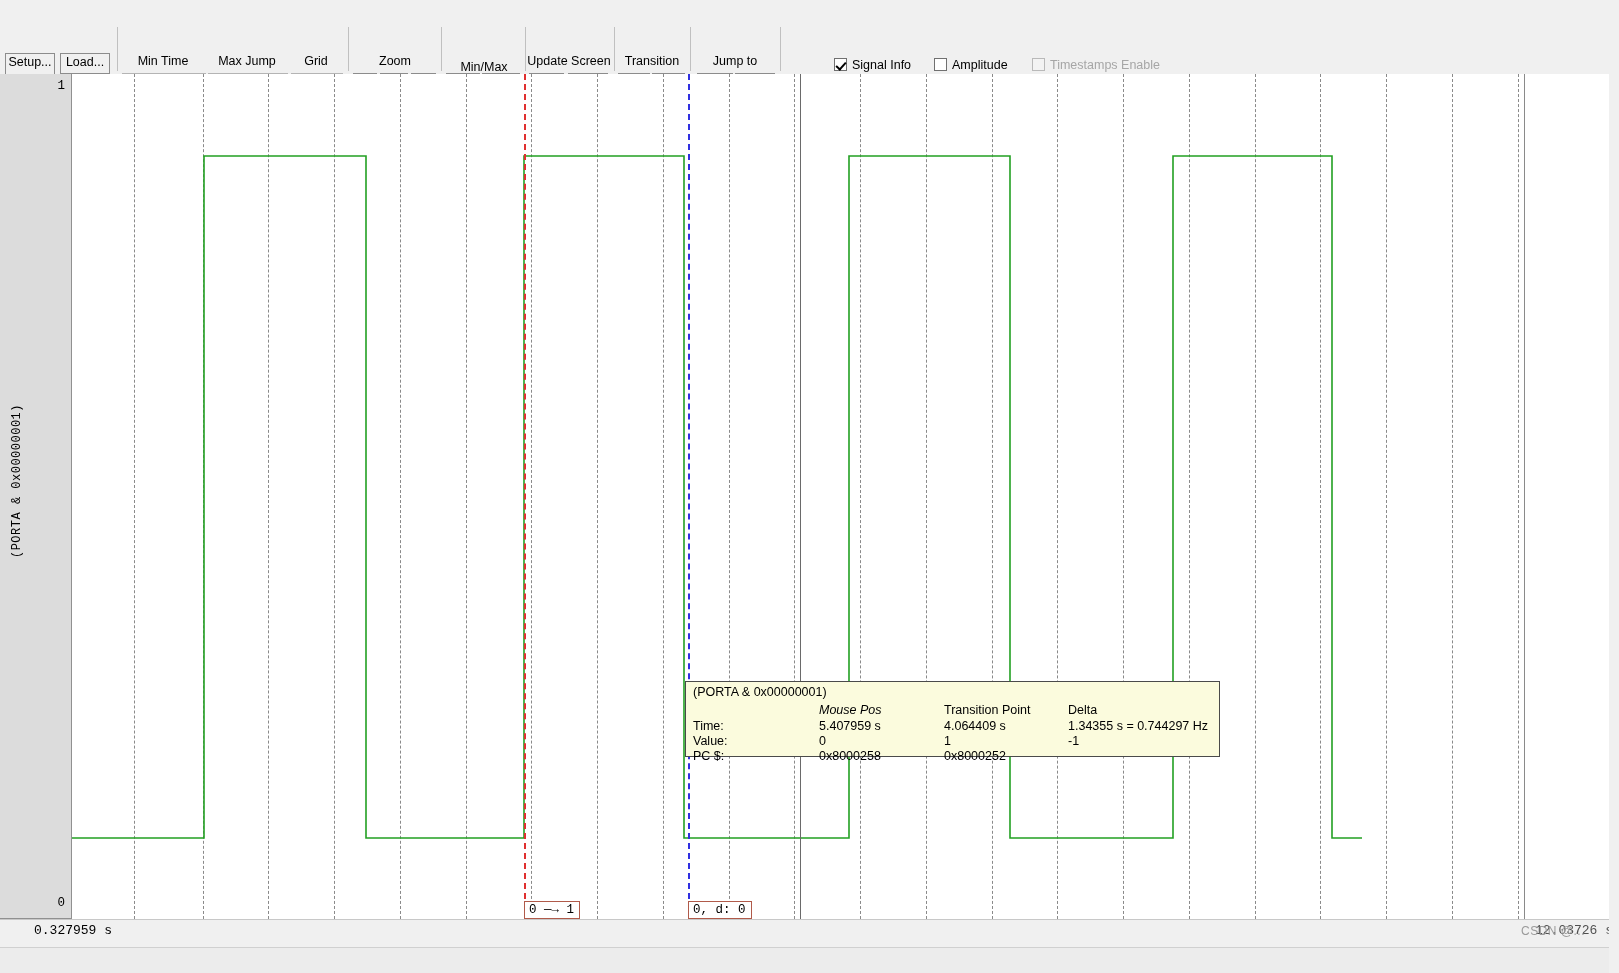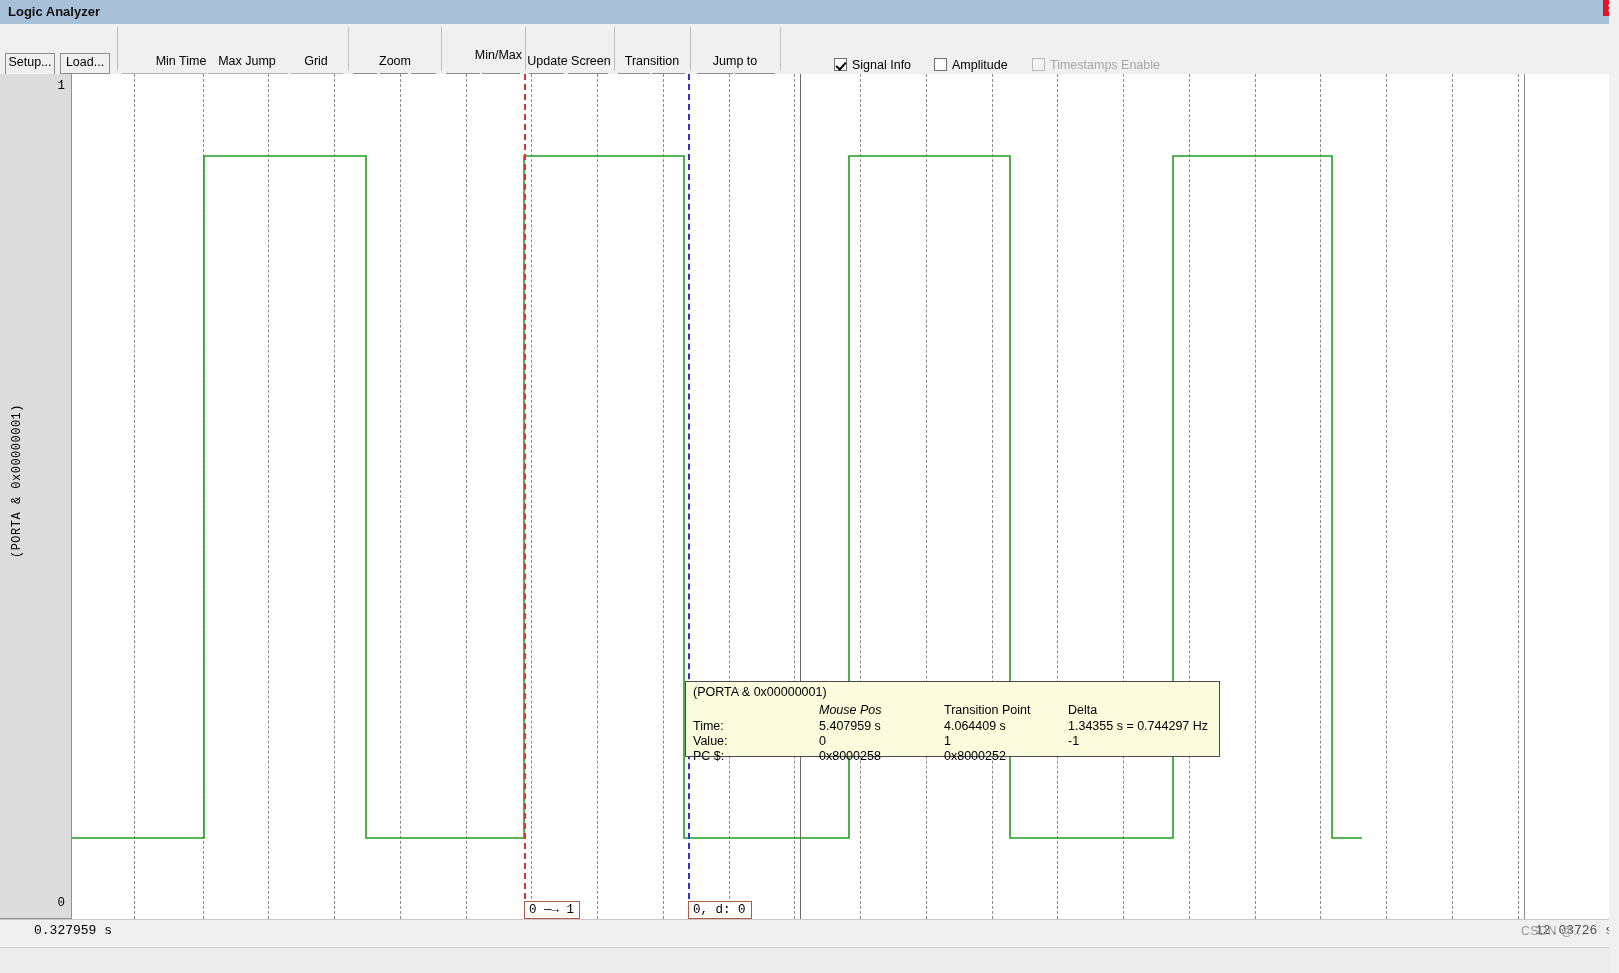--- a/index.html
+++ b/index.html
@@ -152,49 +152,45 @@
   }
   .rightbar{
     position:absolute;right:0;top:0;width:10px;height:973px;background:#f0f0f0;
   }
 </style>
 </head>
 <body>
 
 <div id="app">
 
-  <div class="titlebar">
-    <div class="title">Logic Analyzer</div>
-    <div class="closebox">✕</div>
-  </div>
 
   <div class="toolbar">
 
     <div class="btn" style="left:5px;top:29px;width:50px;">Setup...</div>
     <div class="btn" style="left:60px;top:29px;width:50px;">Load...</div>
     <div class="btn" style="left:60px;top:49px;width:50px;">Save...</div>
     <div class="tb-sep" style="left:117px;"></div>
 
-    <div class="tb-label" style="left:140px;top:30px;width:82px;">Min Time</div>
+    <div class="tb-label" style="left:122px;top:30px;width:82px;">Min Time</div>
     <div class="field" style="left:122px;top:49px;width:84px;">12.7963 us</div>
 
     <div class="tb-label" style="left:208px;top:30px;width:78px;">Max Jump</div>
     <div class="field" style="left:208px;top:49px;width:80px;">10.85276 s</div>
 
     <div class="tb-label" style="left:291px;top:30px;width:50px;">Grid</div>
     <div class="field" style="left:291px;top:49px;width:52px;">0.5 s</div>
     <div class="tb-sep" style="left:348px;"></div>
 
     <div class="tb-label" style="left:353px;top:30px;width:84px;">Zoom</div>
     <div class="btn" style="left:353px;top:49px;width:24px;">In</div>
     <div class="btn" style="left:380px;top:49px;width:28px;">Out</div>
     <div class="btn" style="left:411px;top:49px;width:25px;">All</div>
     <div class="tb-sep" style="left:441px;"></div>
 
-    <div class="tb-label" style="left:446px;top:24px;width:76px;text-align:right;">Min/Max</div>
+    <div class="tb-label" style="left:446px;top:36px;width:76px;">Min/Max</div>
     <div class="btn" style="left:446px;top:49px;width:34px;">Auto</div>
     <div class="btn" style="left:482px;top:49px;width:38px;">Undo</div>
     <div class="tb-sep" style="left:525px;"></div>
 
     <div class="tb-label" style="left:524px;top:30px;width:90px;">Update Screen</div>
     <div class="btn" style="left:529px;top:49px;width:35px;">Stop</div>
     <div class="btn" style="left:568px;top:49px;width:40px;">Clear</div>
     <div class="tb-sep" style="left:614px;"></div>
 
     <div class="tb-label" style="left:618px;top:30px;width:68px;">Transition</div>

